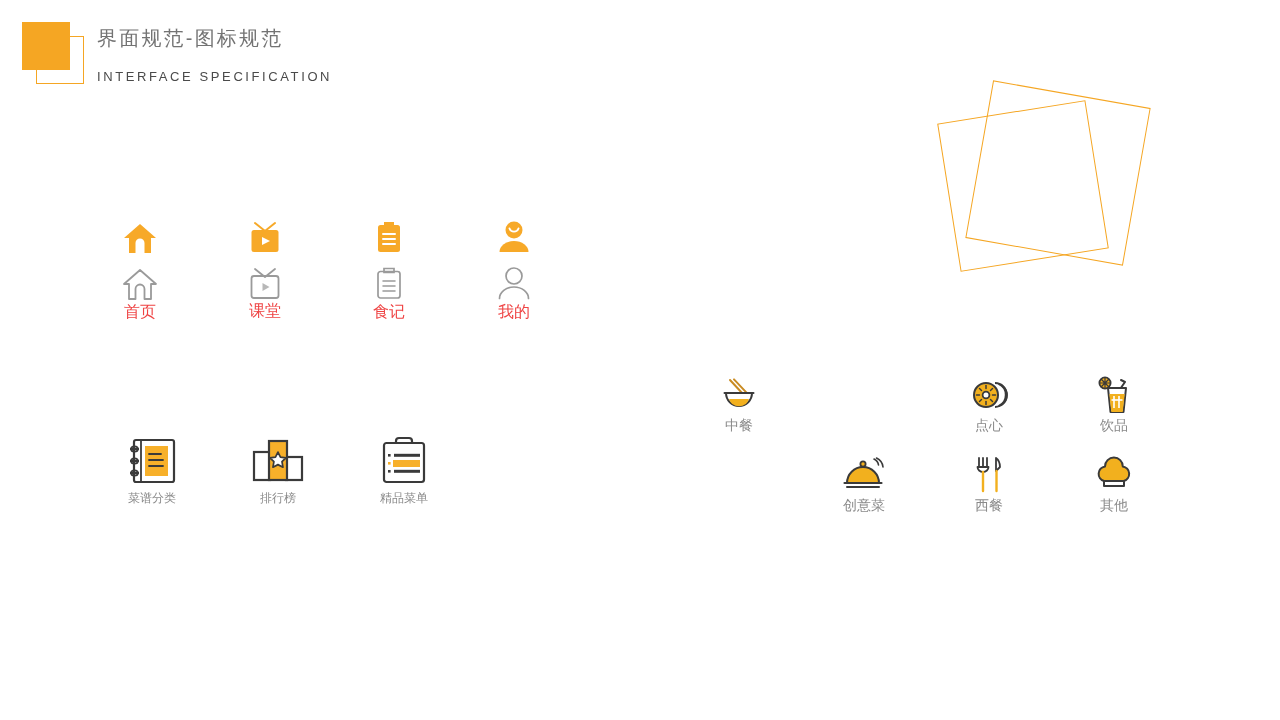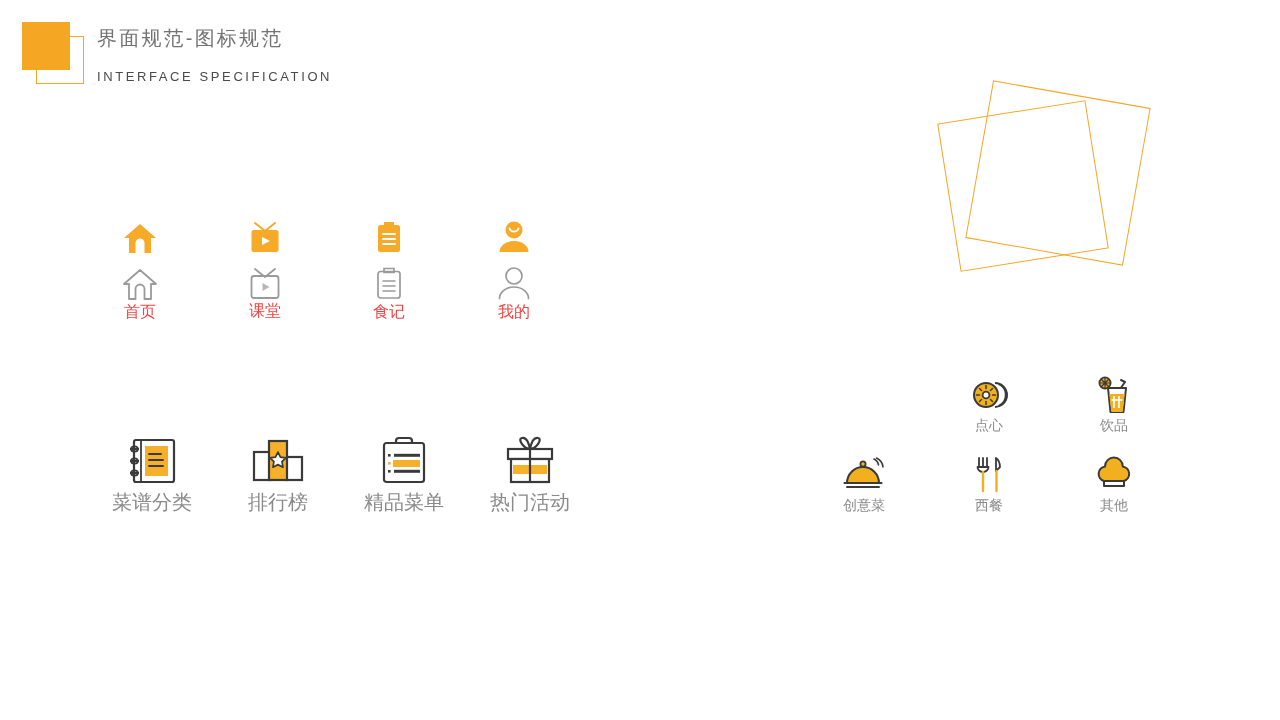--- a/index.html
+++ b/index.html
@@ -43,21 +43,21 @@
     position: absolute; left: 0; top: 92px; width: 80px;
     text-align: center; font-size: 16px; color: #ef4444; line-height: 1;
   }
 
   
   .modgroup { position: absolute; left: 100px; top: 432px; width: 480px; height: 92px; }
   .modcell { position: absolute; top: 0; width: 104px; height: 92px; }
   .modcell .ico { position: absolute; left: 0; top: 0; width: 104px; height: 58px; display: flex; align-items: center; justify-content: center; }
   .modcell .modlab {
     position: absolute; left: 0; top: 60px; width: 104px;
-    text-align: center; font-size: 20px; color: #8a8a8a; line-height: 1;
+    text-align: center; font-size: 12px; color: #8a8a8a; line-height: 1;
   }
 
   
   .catgrid { position: absolute; left: 690px; top: 374px; width: 470px; height: 152px; }
   .catcell { position: absolute; width: 98px; height: 72px; }
   .catcell .ico { position: absolute; left: 0; top: 0; width: 98px; height: 42px; display: flex; align-items: center; justify-content: center; }
   .catcell .catlab {
     position: absolute; left: 0; top: 44px; width: 98px;
     text-align: center; font-size: 14px; color: #8a8a8a; line-height: 1;
   }
@@ -192,37 +192,35 @@
           <rect x="12" y="27" width="2.6" height="2.6" fill="#F7B02A"></rect>
           <rect x="12" y="35" width="2.6" height="2.6" fill="#3A3A3A"></rect>
           <path d="M18 20.3 h26" stroke="#3A3A3A" stroke-width="3"></path>
           <rect x="17" y="25" width="27" height="7" fill="#F7B02A"></rect>
           <path d="M18 36.3 h26" stroke="#3A3A3A" stroke-width="3"></path>
         </svg>
       </div>
       <div class="modlab">精品菜单</div>
     </div>
 
-    <div class="modcell" style="left:378px;">
-      <div class="ico">
-        <svg width="58" height="52" viewBox="0 0 58 52">
-          <path d="M29 14 C23 14 16 4 21 3 C26 2 28 9 29 14 Z" fill="none" stroke="#3A3A3A" stroke-width="2.2" stroke-linejoin="round"></path>
-          <path d="M29 14 C35 14 42 4 37 3 C32 2 30 9 29 14 Z" fill="none" stroke="#3A3A3A" stroke-width="2.2" stroke-linejoin="round"></path>
-          <rect x="7" y="14" width="44" height="10" fill="#ffffff" stroke="#3A3A3A" stroke-width="2.2"></rect>
-          <rect x="10" y="24" width="38" height="23" fill="#ffffff" stroke="#3A3A3A" stroke-width="2.2"></rect>
-          <rect x="12" y="30" width="34" height="9" fill="#F7B02A"></rect>
-          <path d="M29 14 v33" stroke="#3A3A3A" stroke-width="2.2"></path>
-        </svg>
-      </div>
-      <div class="modlab">热门活动</div>
-    </div>
   </div>
 
   <div class="catgrid">
 
+    <div class="catcell" style="left:0px;   top:0px;">
+      <div class="ico">
+        <svg width="40" height="36" viewBox="0 0 40 36">
+          <path d="M11 3 L24 17 M15 2.4 L27.5 15.6" stroke="#C98B22" stroke-width="2" stroke-linecap="round"></path>
+          <path d="M7 16 h26 a13 13 0 0 1 -26 0 z" fill="#ffffff" stroke="#3A3A3A" stroke-width="2" stroke-linejoin="round"></path>
+          <path d="M10 22 a10.5 10.5 0 0 0 20 0 z" fill="#F2B01E"></path>
+          <path d="M5.5 16 h29" stroke="#3A3A3A" stroke-width="2" stroke-linecap="round"></path>
+        </svg>
+      </div>
+      <div class="catlab">中餐</div>
+    </div>
 
 
     <div class="catcell" style="left:250px; top:0px;">
       <div class="ico">
         <svg width="40" height="36" viewBox="0 0 40 36">
           <g fill="none" stroke="#3A3A3A" stroke-width="1.8">
             <path d="M26 6 a12 12 0 0 1 0 24"></path>
             <path d="M29.5 7 a12 12 0 0 1 0 22"></path>
             <path d="M33 8.5 a12 12 0 0 1 0 19"></path>
           </g>

